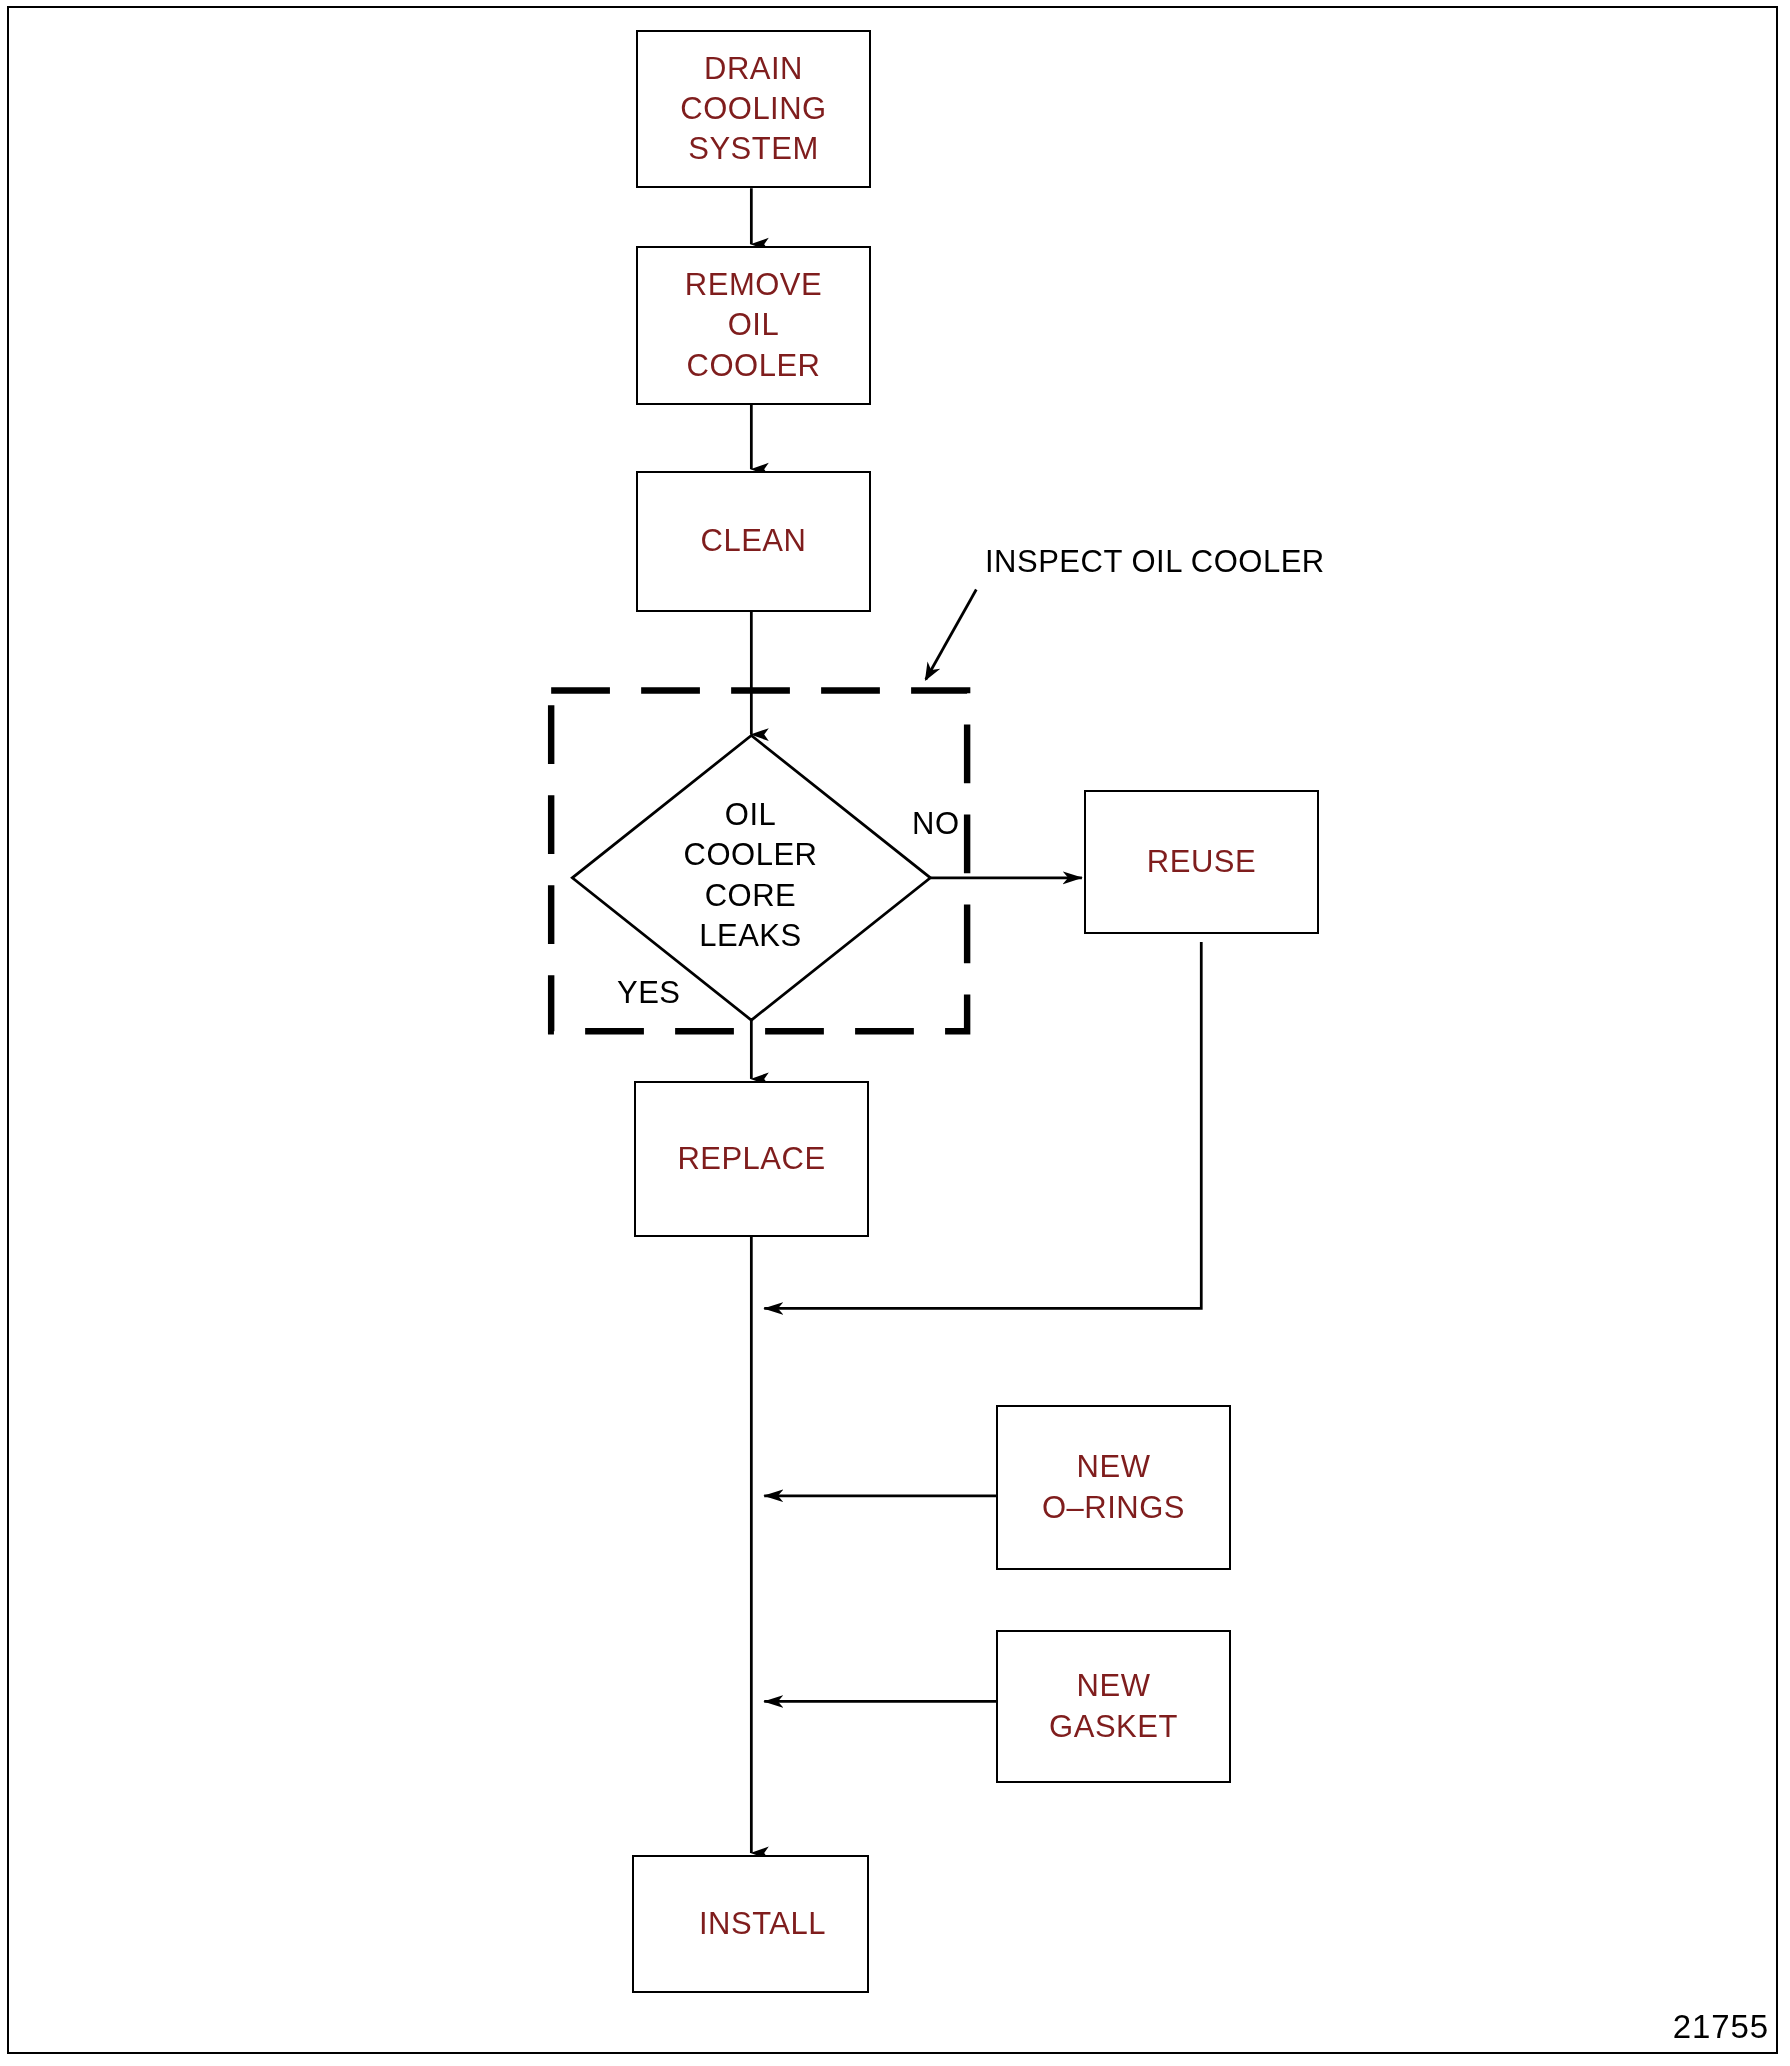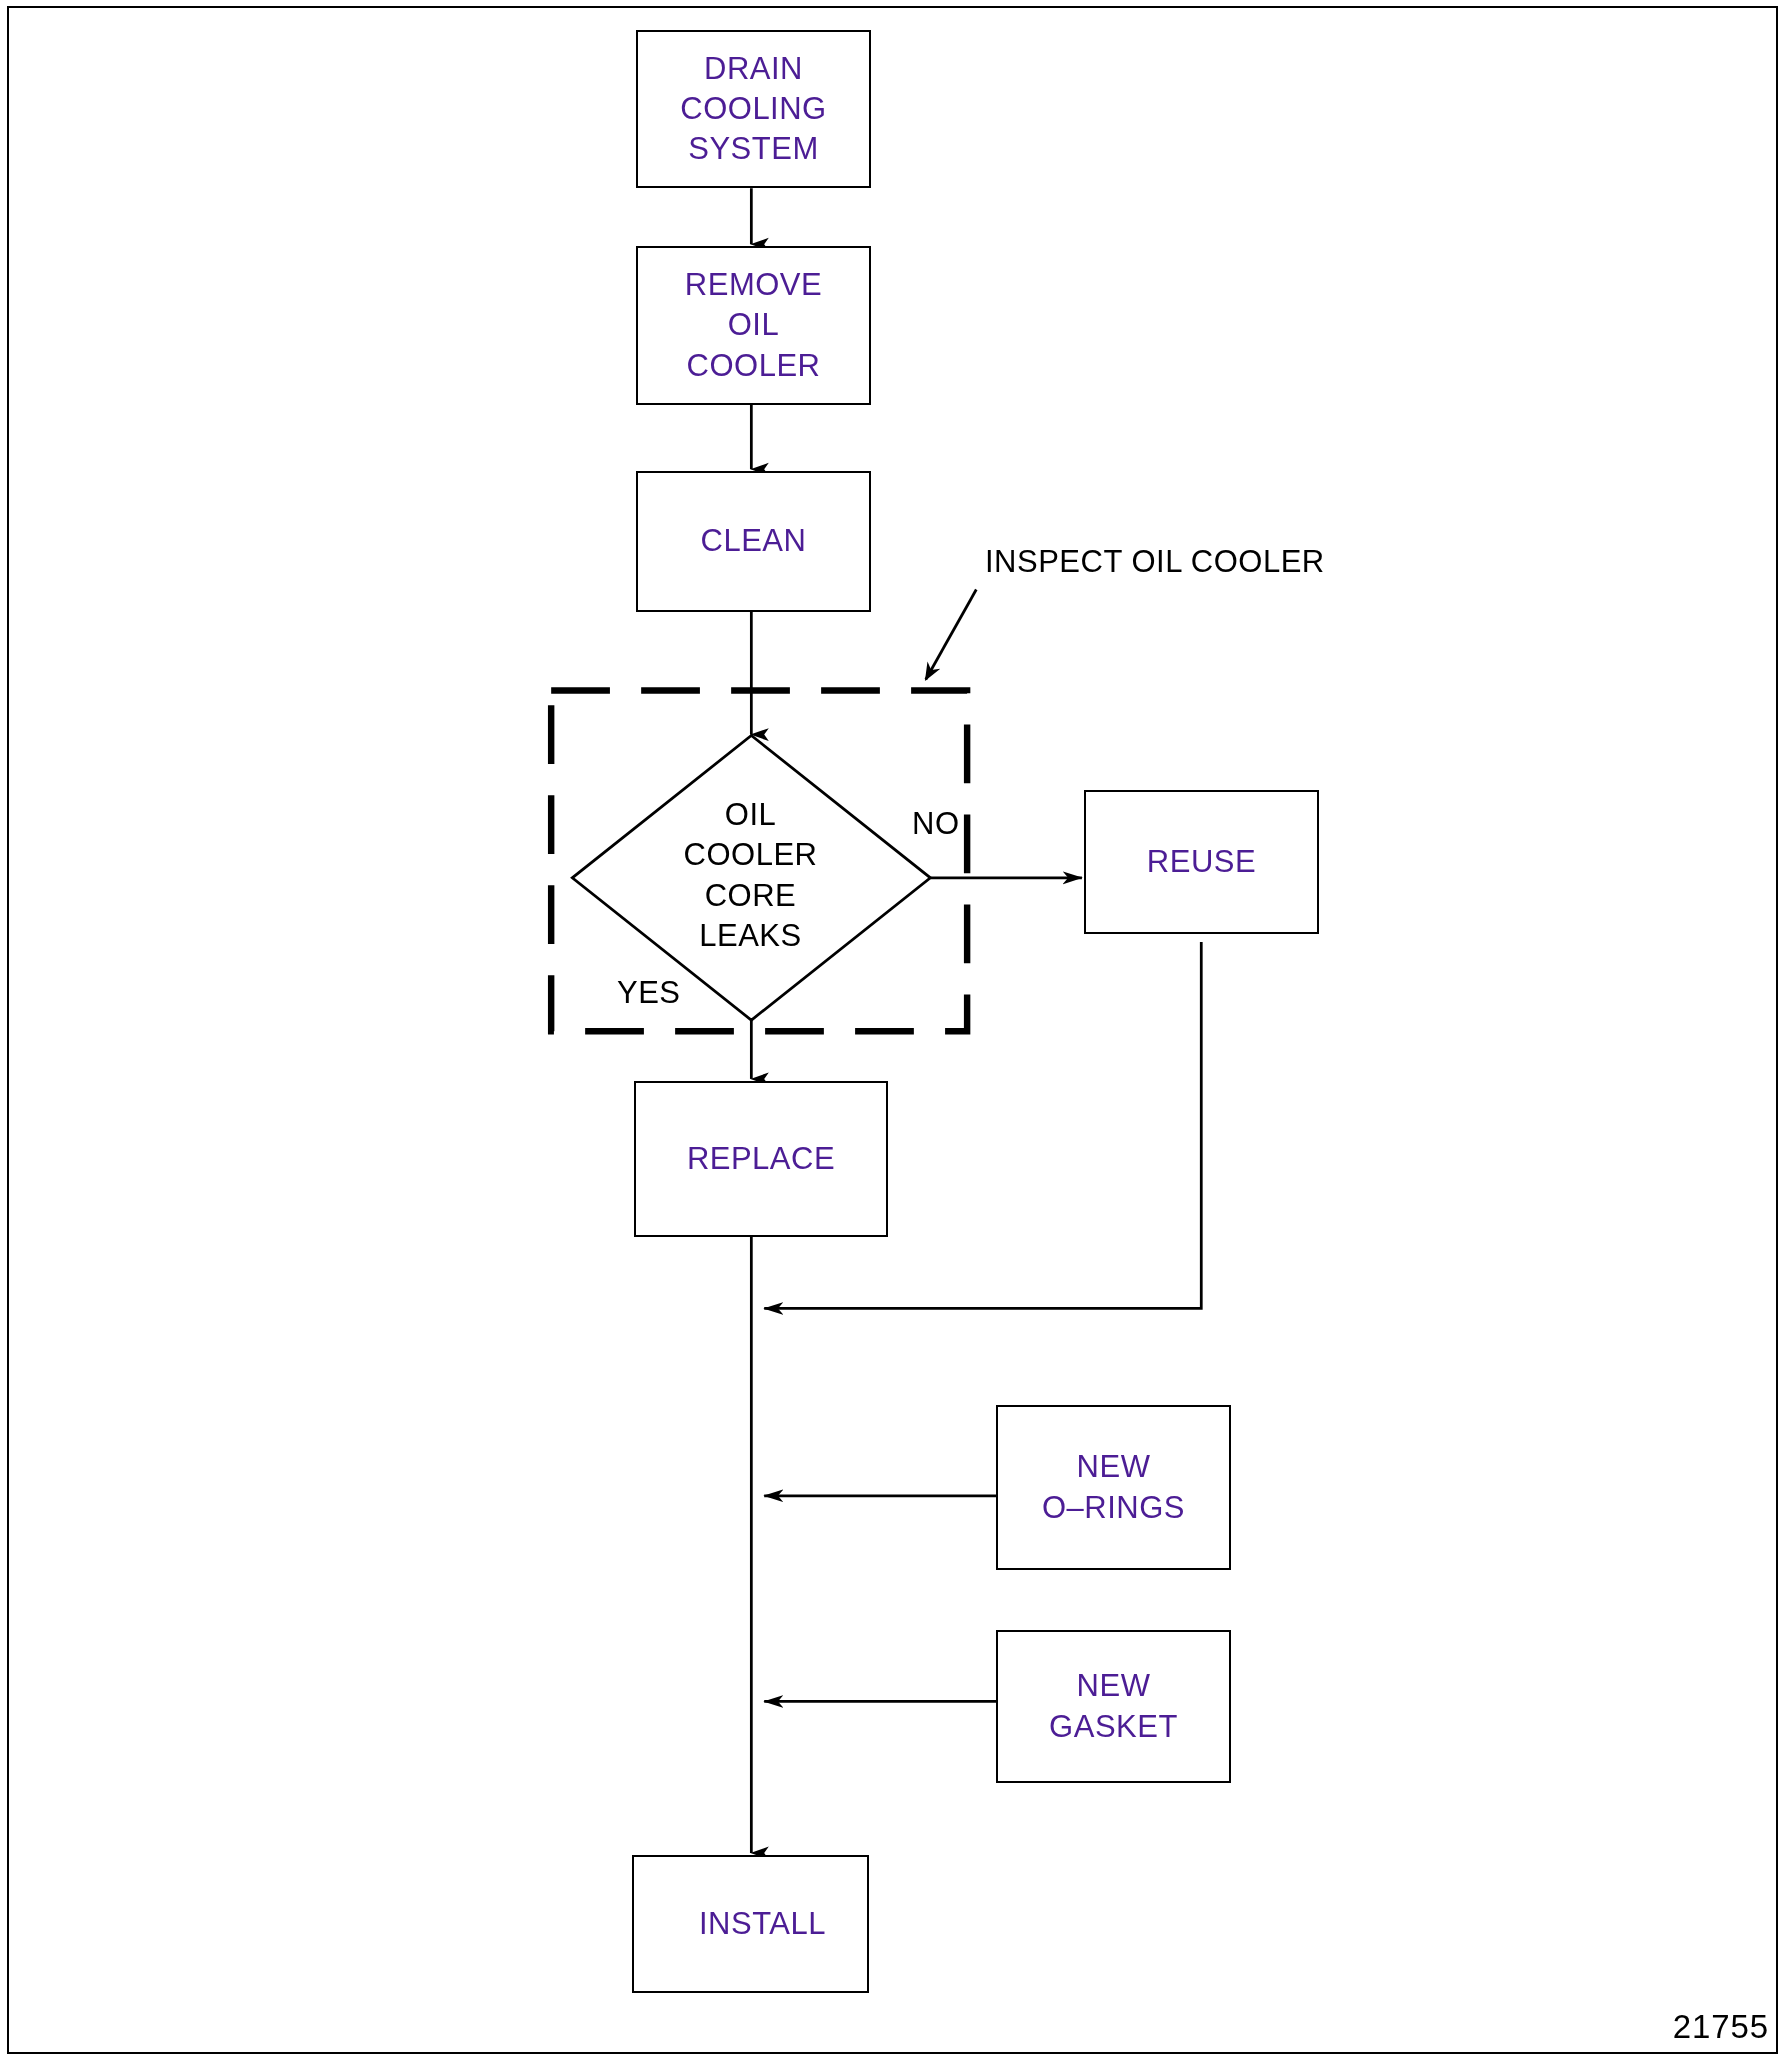--- a/index.html
+++ b/index.html
@@ -37,21 +37,21 @@
     border: 2.8px solid #000000;
     background: #ffffff;
     display: flex;
     align-items: center;
     justify-content: center;
     text-align: center;
     font-family: "Liberation Sans", sans-serif;
     font-size: 31px;
     line-height: 1.30;
     letter-spacing: 0.5px;
-    color: #4c1d95;
+    color: #7f1d1d;
     white-space: pre-line;
     z-index: 3;
   }
   .free-label {
     position: absolute;
     font-family: "Liberation Sans", sans-serif;
     font-size: 31px;
     letter-spacing: 0.5px;
     color: #000000;
     white-space: nowrap;
@@ -138,21 +138,21 @@
 
   <div class="node-box" style="left:636px; top:471px; width:235px; height:141px;">CLEAN</div>
 
   <div class="diamond-text" style="left:613px; top:795px; width:275px;">OIL
 COOLER
 CORE
 LEAKS</div>
 
   <div class="node-box" style="left:1084px; top:790px; width:235px; height:144px;">REUSE</div>
 
-  <div class="node-box" style="left:634px; top:1081px; width:254px; height:156px;">REPLACE</div>
+  <div class="node-box" style="left:634px; top:1081px; width:235px; height:156px;">REPLACE</div>
 
   <div class="node-box" style="left:996px; top:1405px; width:235px; height:165px;">NEW
 O–RINGS</div>
 
   <div class="node-box" style="left:996px; top:1630px; width:235px; height:153px;">NEW
 GASKET</div>
 
   <div class="node-box" style="left:632px; top:1855px; width:237px; height:138px;padding-left:24px;">INSTALL</div>
 
   <div class="free-label" style="left:985px; top:544px;">INSPECT OIL COOLER</div>

